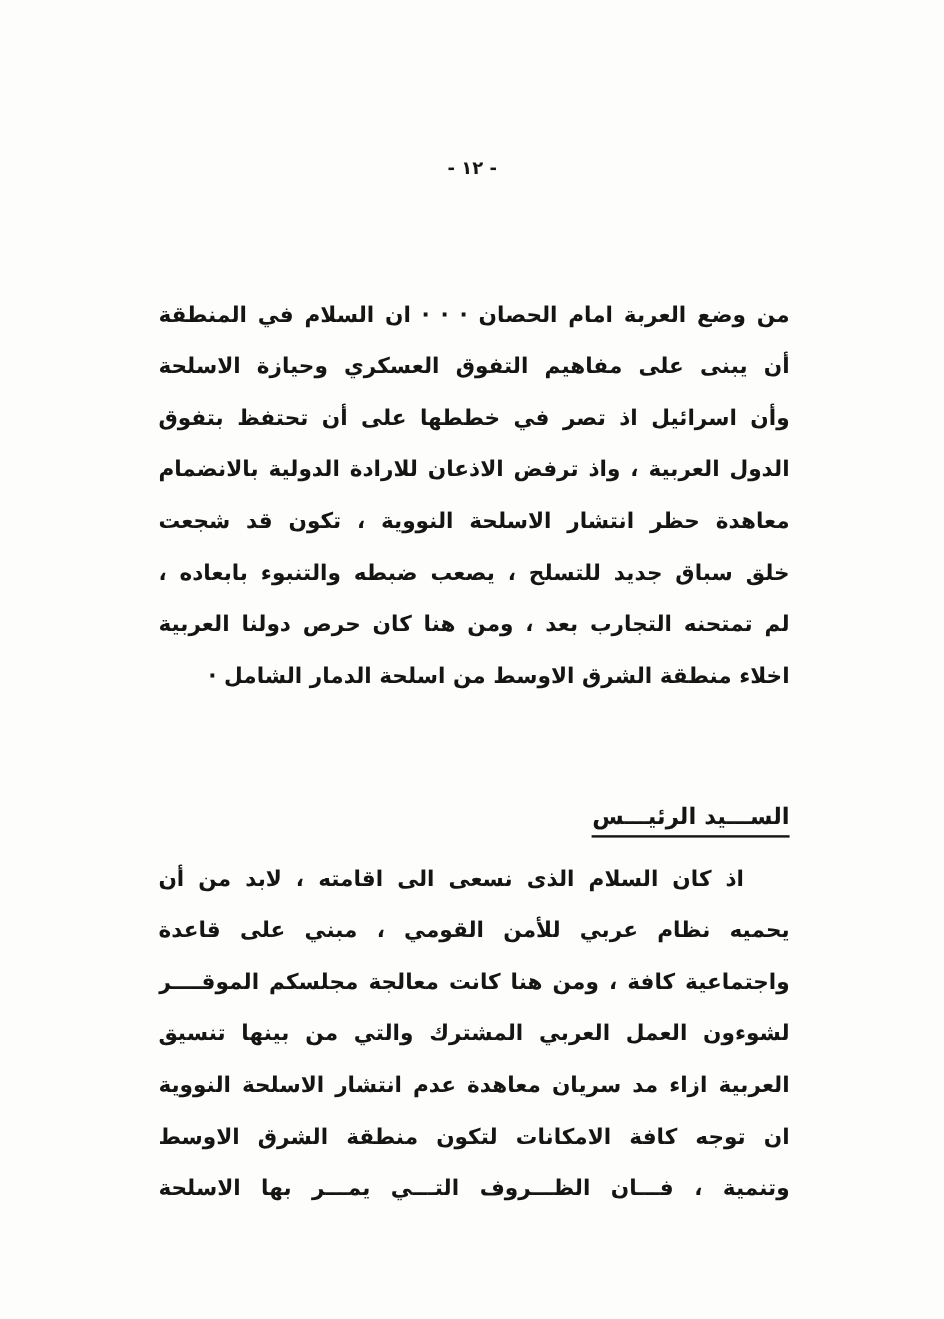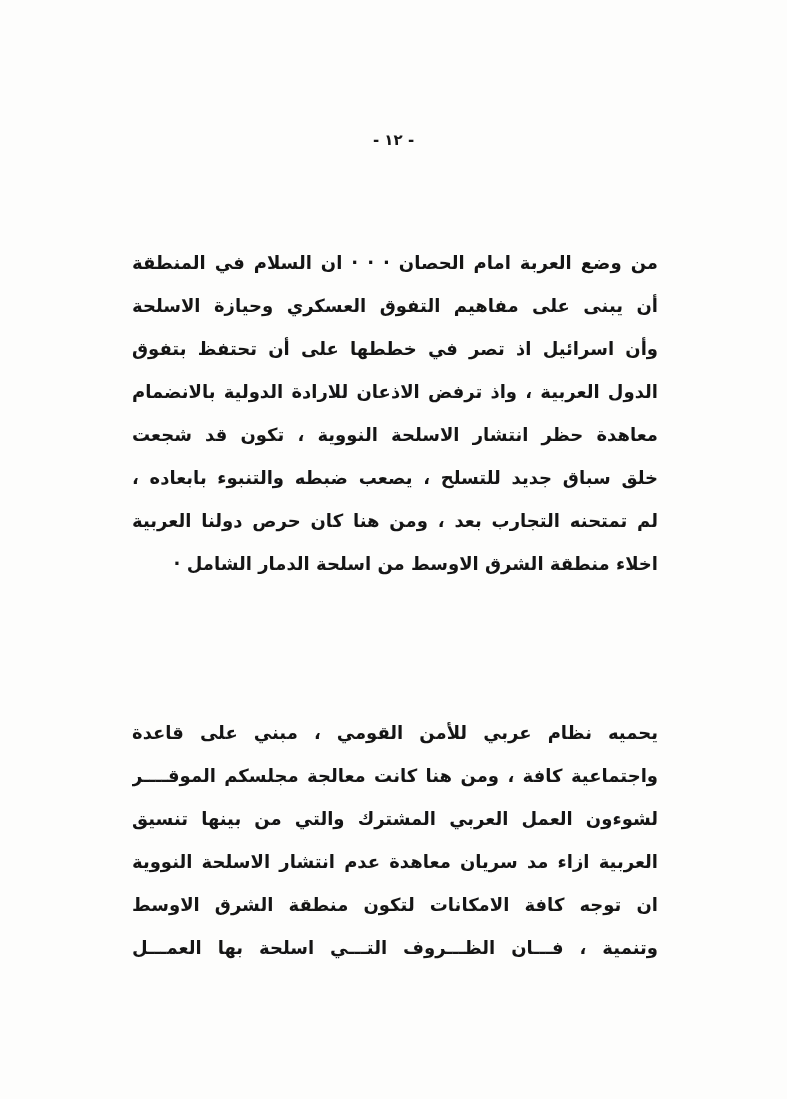--- a/index.html
+++ b/index.html
@@ -79,23 +79,27 @@
     <div class="line">من وضع العربة امام الحصان · · · ان السلام في المنطقة لايمكـــن</div>
     <div class="line">أن يبنى على مفاهيم التفوق العسكري وحيازة الاسلحة النوويـــة ،</div>
     <div class="line">وأن اسرائيل اذ تصر في خططها على أن تحتفظ بتفوق عسكرى على</div>
     <div class="line">الدول العربية ، واذ ترفض الاذعان للارادة الدولية بالانضمام الى</div>
     <div class="line">معاهدة حظر انتشار الاسلحة النووية ، تكون قد شجعت علــــى</div>
     <div class="line">خلق سباق جديد للتسلح ، يصعب ضبطه والتنبوء بابعاده ، عـــدا</div>
     <div class="line">لم تمتحنه التجارب بعد ، ومن هنا كان حرص دولنا العربية على</div>
     <div class="line last">اخلاء منطقة الشرق الاوسط من اسلحة الدمار الشامل ·</div>
   </div>
 
+  <div class="section-heading-wrap">
+    <span class="section-heading">الســـيد الرئيـــس</span>
+  </div>
 
   <div class="text-block para-2">
+    <div class="line indent-first">اذ كان السلام الذى نسعى الى اقامته ، لابد من أن</div>
     <div class="line">يحميه نظام عربي للأمن القومي ، مبني على قاعدة اقتصاديــــة</div>
     <div class="line">واجتماعية كافة ، ومن هنا كانت معالجة مجلسكم الموقــــر</div>
     <div class="line">لشوءون العمل العربي المشترك والتي من بينها تنسيق المواقــف</div>
     <div class="line">العربية ازاء مد سريان معاهدة عدم انتشار الاسلحة النووية بهدف</div>
     <div class="line">ان توجه كافة الامكانات لتكون منطقة الشرق الاوسط منطقة ســلام</div>
-    <div class="line">وتنمية ، فـــان الظـــروف التـــي اسلحة بها العمـــل</div>
+    <div class="line">وتنمية ، فـــان الظـــروف التـــي يمـــر بها الاسلحة</div>
   </div>
 
 </div>
 
 </body></html>

